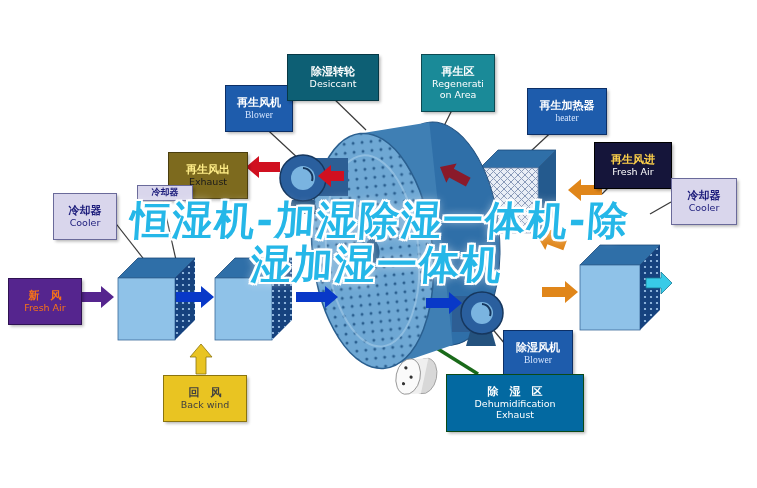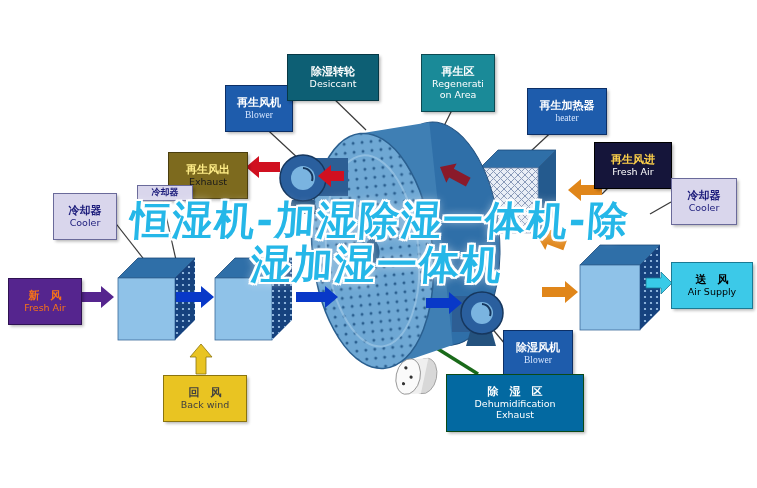--- a/index.html
+++ b/index.html
@@ -199,24 +199,20 @@
   <div class="label c-navy" style="left:594px;top:142px;width:70px">
     <div class="zh">再生风进</div>
     <div class="en">Fresh Air</div>
   </div>
 
   <div class="label c-lav" style="left:671px;top:178px;width:58px">
     <div class="zh">冷却器</div>
     <div class="en">Cooler</div>
   </div>
 
-  <div class="label c-cyan" style="left:671px;top:262px;width:74px">
-    <div class="zh">送　风</div>
-    <div class="en">Air Supply</div>
-  </div>
 
   <div class="label c-blue" style="left:503px;top:330px;width:62px">
     <div class="zh">除湿风机</div>
     <div class="en">Blower</div>
   </div>
 
   <div class="label c-green" style="left:446px;top:374px;width:130px">
     <div class="zh">除　湿　区</div>
     <div class="en">Dehumidification</div>
     <div class="en">Exhaust</div>

